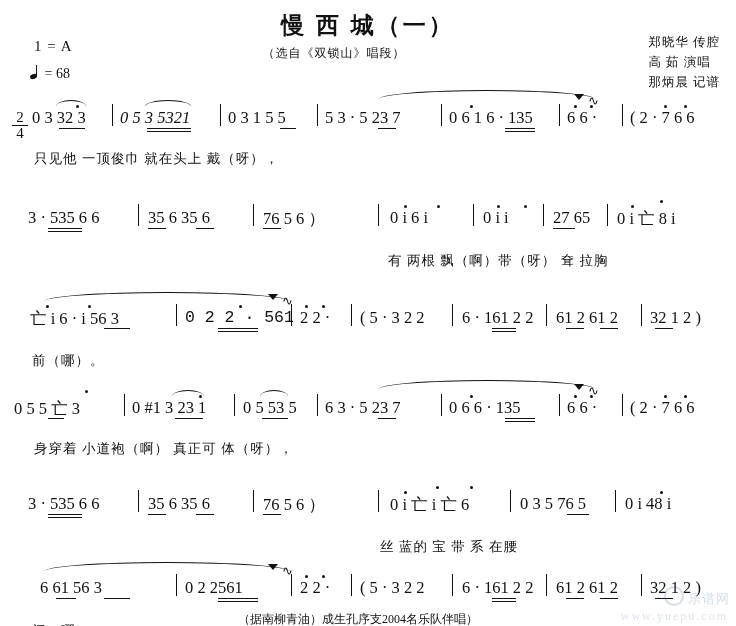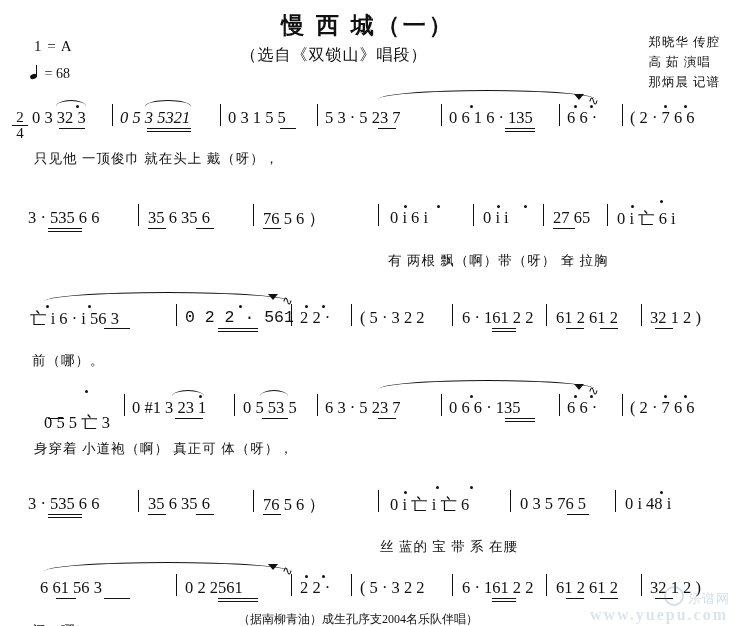--- a/index.html
+++ b/index.html
@@ -31,21 +31,21 @@
     font-size: 23px;
     font-weight: bold;
     letter-spacing: 3px;
     font-family: "Liberation Serif", serif;
   }
   .subtitle {
     position: absolute;
     left: 0; top: 45px;
     width: 668px;
     text-align: center;
-    font-size: 16px;
+    font-size: 12px;
     letter-spacing: 1px;
   }
   .credits {
     position: absolute;
     right: 16px;
     top: 32px;
     font-size: 12.5px;
     line-height: 20px;
     text-align: left;
     letter-spacing: 1px;
@@ -177,24 +177,23 @@
     border: 2px solid #3a6ea5;
     border-radius: 50%;
     margin-right: 4px;
     vertical-align: -3px;
   }
   .watermark2 {
     position: absolute;
     right: 8px;
     bottom: 2px;
     opacity: 0.18;
-    font-size: 16px;
+    font-size: 12px;
     color: #3a6ea5;
     letter-spacing: 2px;
-    font-weight: bold;
   }
   .bottomnote {
     position: absolute;
     left: 238px;
     bottom: -2px;
     font-size: 12px;
     color: #111;
     white-space: nowrap;
   }
 </style>
@@ -269,21 +268,21 @@
   </div>
 
   <div class="row" style="top:208px;">
     <div class="notes">
       <span class="seg" style="left:28px;">3 · 535  6 6</span>
       <span class="seg" style="left:148px;">35 6  35 6</span>
       <span class="seg" style="left:263px;">76 5 6 ）</span>
       <span class="seg" style="left:390px;">0 i 6 i</span>
       <span class="seg" style="left:483px;">0 i   i</span>
       <span class="seg" style="left:553px;">27 65</span>
-      <span class="seg" style="left:617px;">0 i   亡 6 i</span>
+      <span class="seg" style="left:617px;">0 i   亡 8 i</span>
       <span class="u1" style="left:138px; top:-4px; width:1.4px; height:22px;"></span>
       <span class="u1" style="left:253px; top:-4px; width:1.4px; height:22px;"></span>
       <span class="u1" style="left:378px; top:-4px; width:1.4px; height:22px;"></span>
       <span class="u1" style="left:473px; top:-4px; width:1.4px; height:22px;"></span>
       <span class="u1" style="left:543px; top:-4px; width:1.4px; height:22px;"></span>
       <span class="u1" style="left:607px; top:-4px; width:1.4px; height:22px;"></span>
 
       <span class="u1" style="left:48px;  top:20px; width:34px;"></span>
       <span class="u2" style="left:48px;  top:23px; width:34px;"></span>
       <span class="u1" style="left:148px; top:20px; width:18px;"></span>
@@ -334,21 +333,21 @@
 
       <span class="slur big" style="left:44px; top:-16px; width:246px;"></span>
       <span class="tri" style="left:268px; top:-14px;"></span>
       <span class="orn" style="left:282px; top:-14px;">∿</span>
     </div>
     <div class="lyr" style="top:44px; left:32px;">前（哪）。</div>
   </div>
 
   <div class="row" style="top:398px;">
     <div class="notes">
-      <span class="seg" style="left:44px;margin-top:14px;">0 5  5 亡 3</span>
+      <span class="seg" style="left:14px;">0 5  5 亡 3</span>
       <span class="seg" style="left:132px;">0 #1 3  23 1</span>
       <span class="seg" style="left:243px;">0 5  53 5</span>
       <span class="seg" style="left:325px;">6 3 · 5 23 7</span>
       <span class="seg" style="left:449px;">0 6  6 · 135</span>
       <span class="seg" style="left:567px;">6 6 ·</span>
       <span class="seg" style="left:630px;">( 2 · 7 6 6</span>
       <span class="u1" style="left:124px; top:-4px; width:1.4px; height:22px;"></span>
       <span class="u1" style="left:234px; top:-4px; width:1.4px; height:22px;"></span>
       <span class="u1" style="left:317px; top:-4px; width:1.4px; height:22px;"></span>
       <span class="u1" style="left:441px; top:-4px; width:1.4px; height:22px;"></span>

